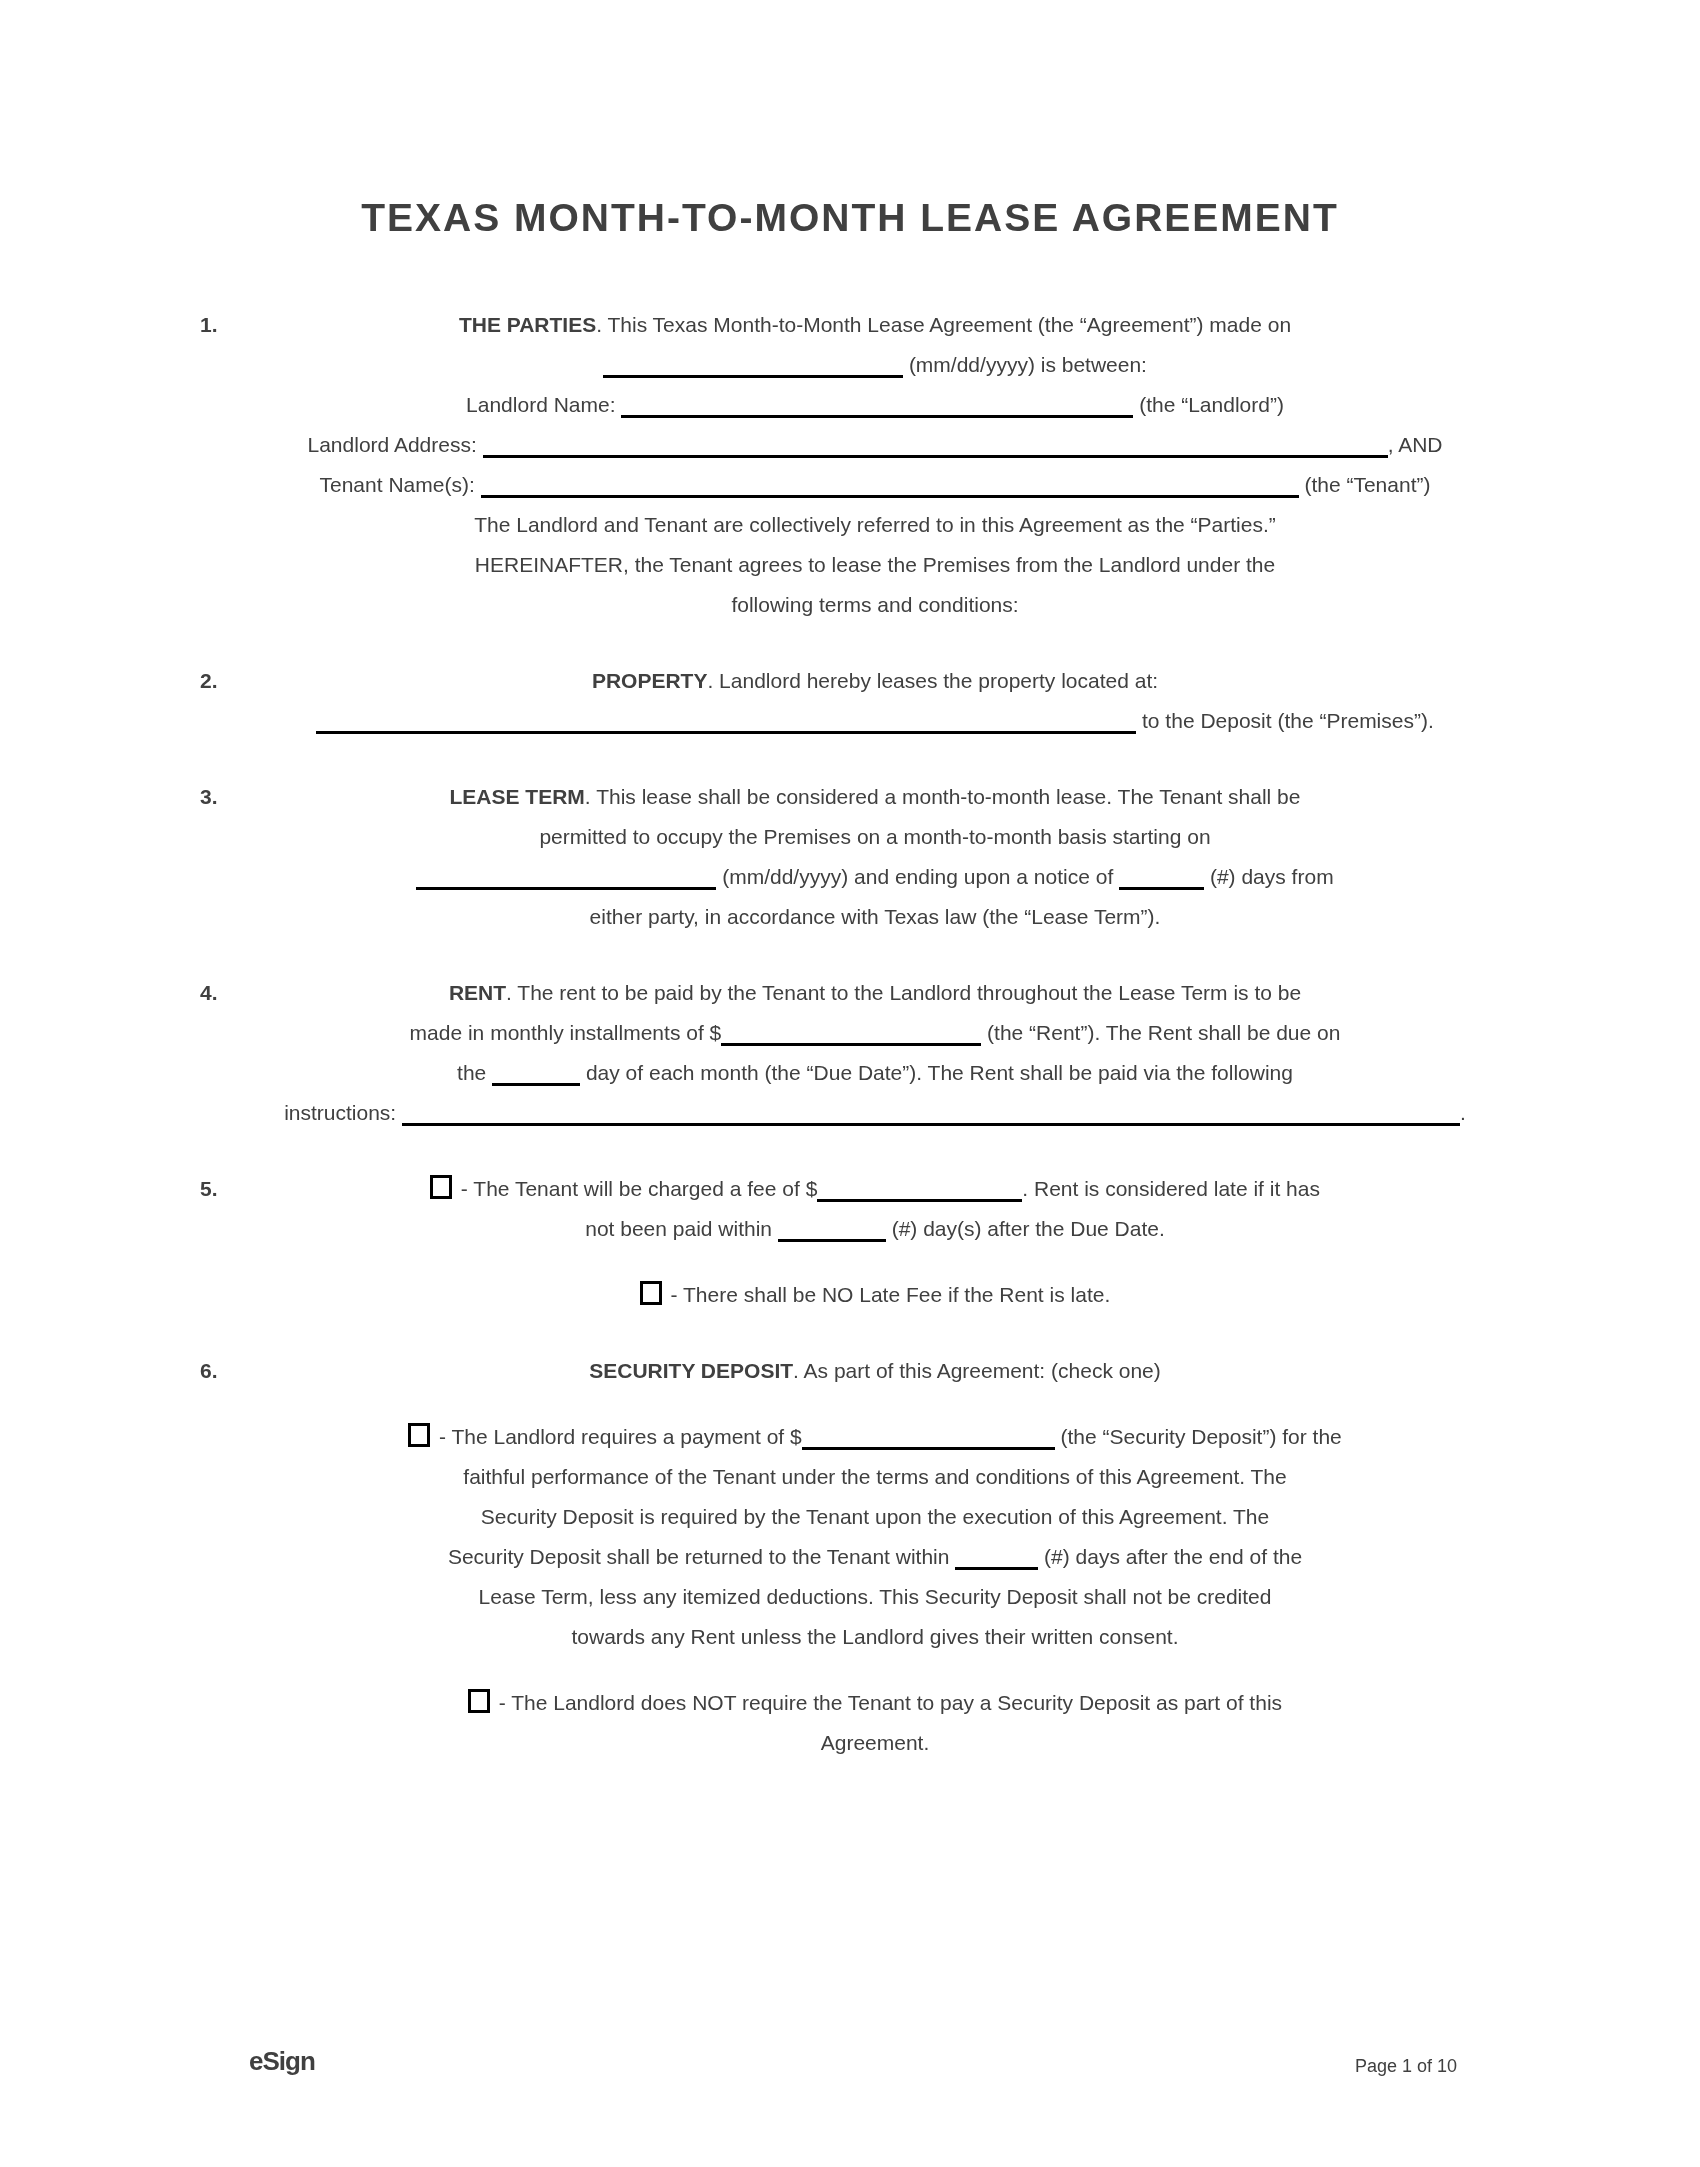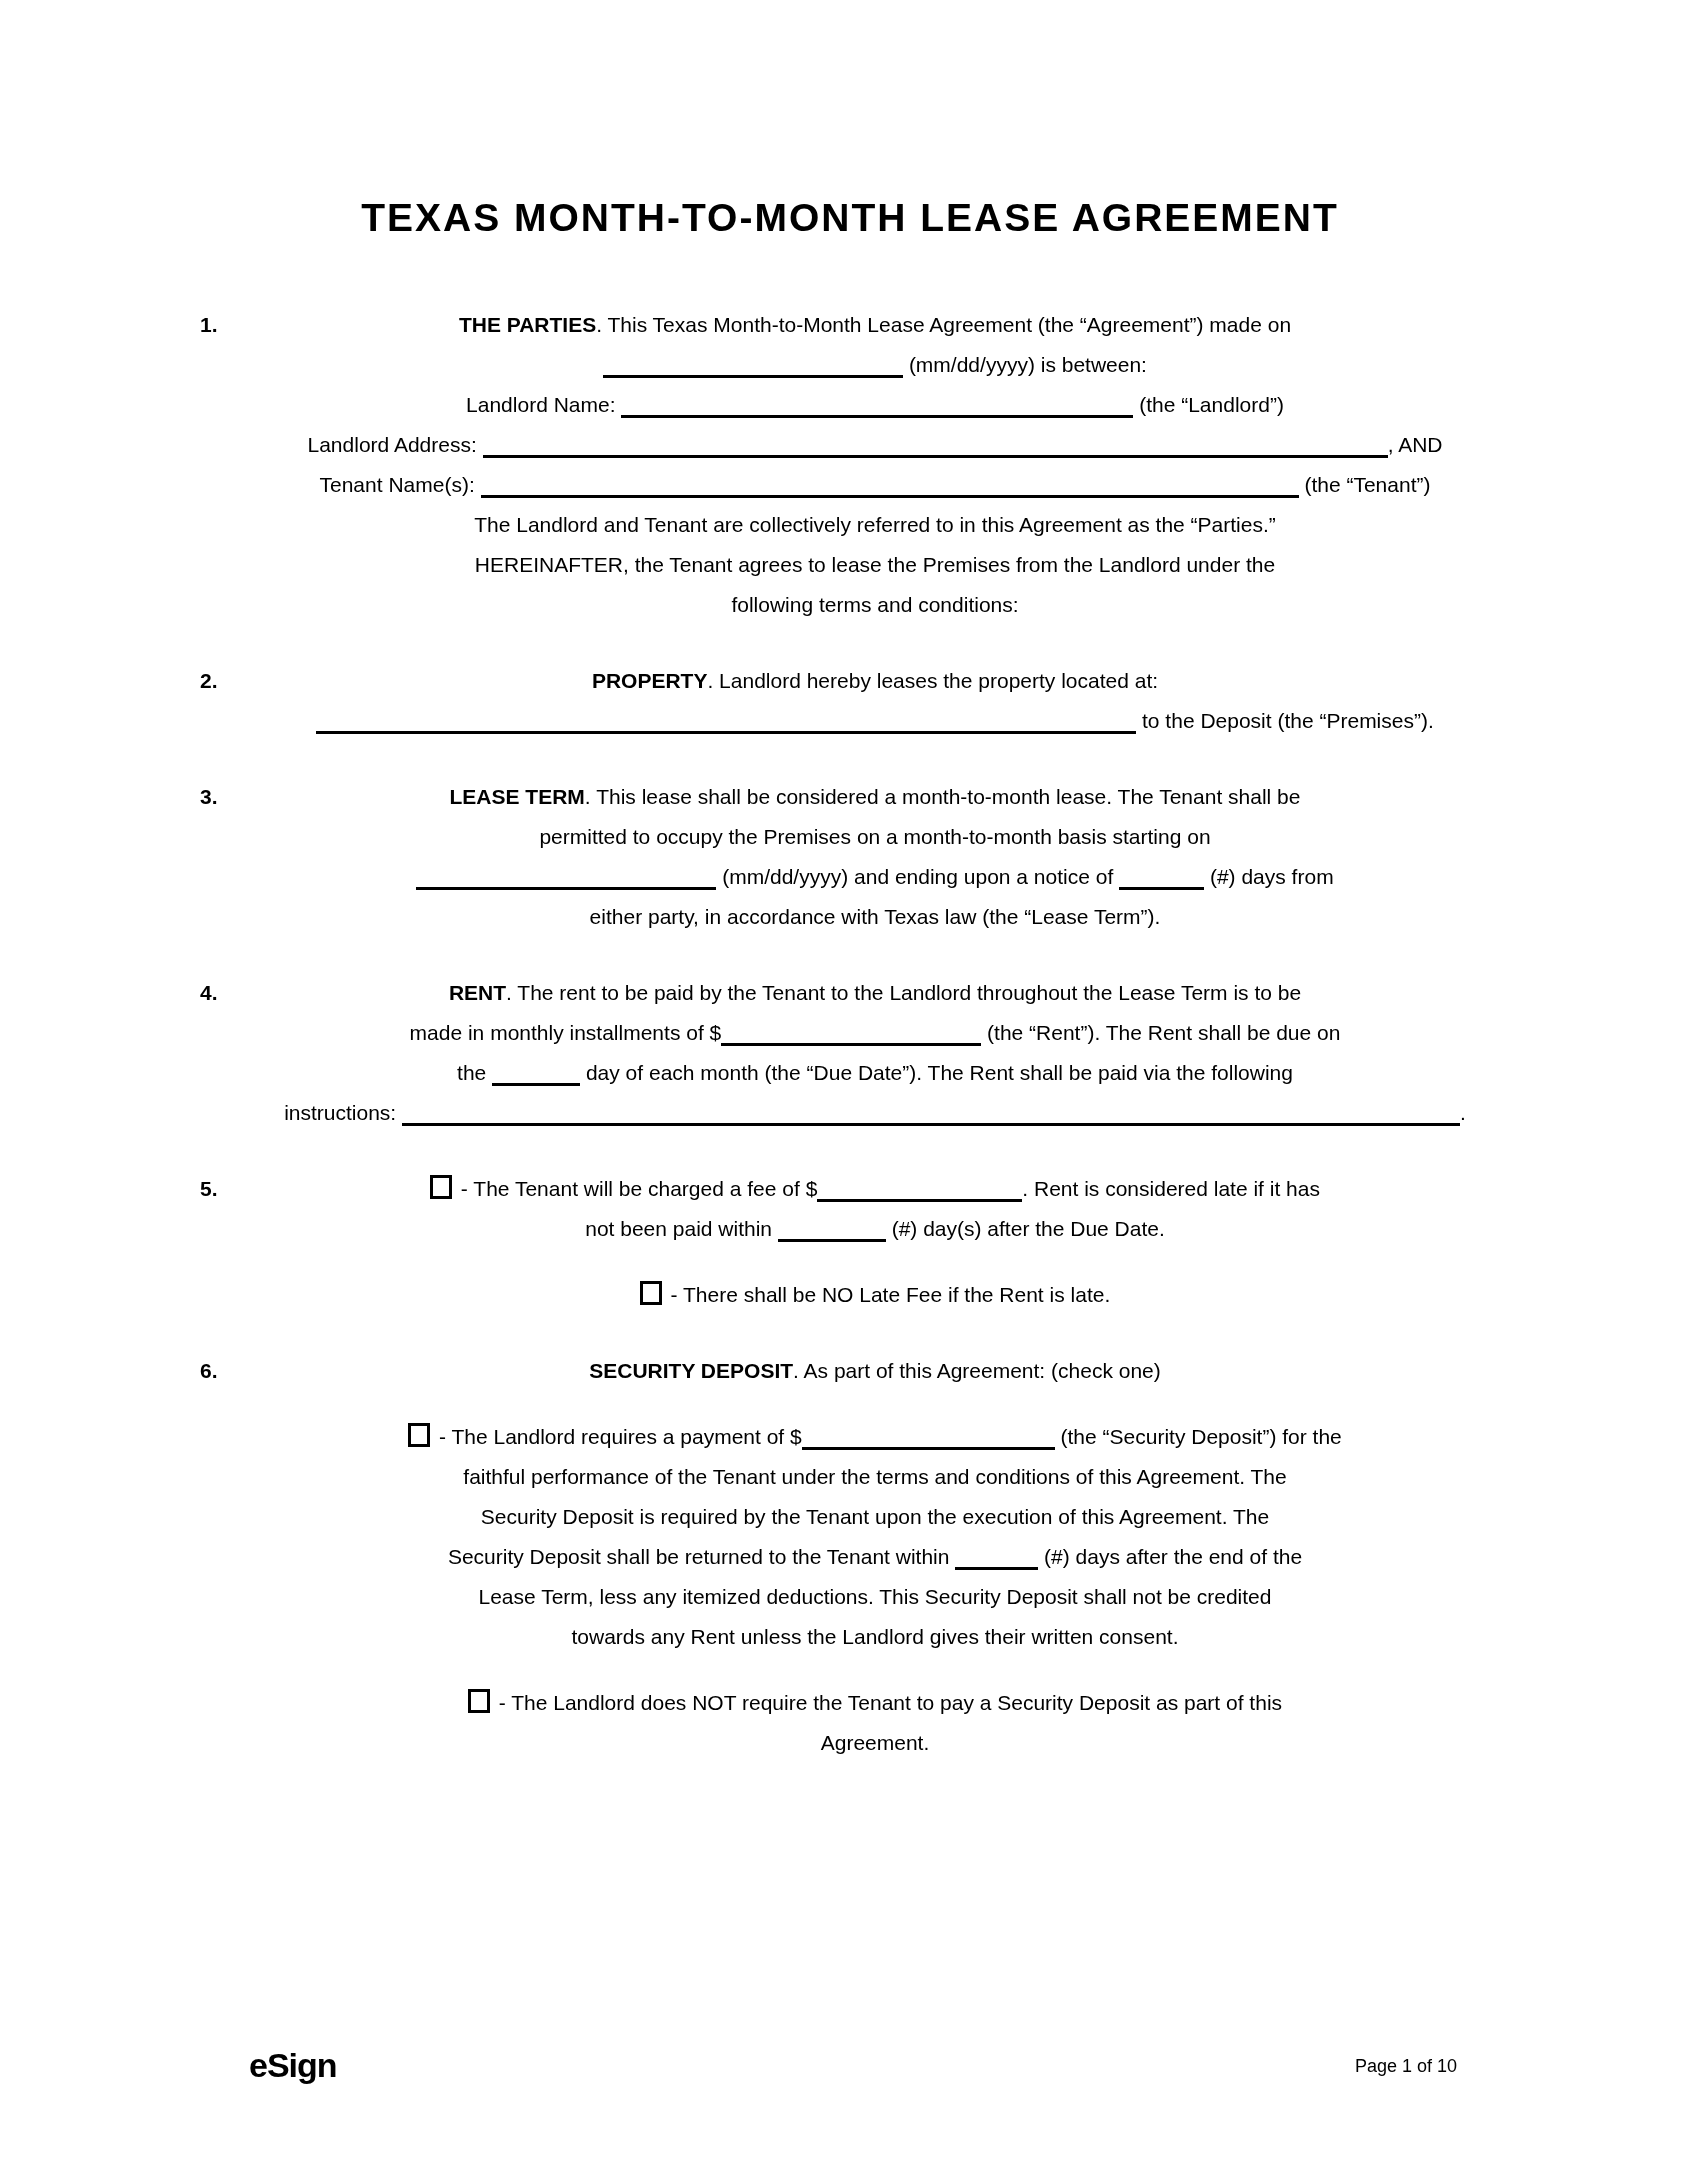--- a/index.html
+++ b/index.html
@@ -1,18 +1,18 @@
 <!DOCTYPE html>
 <html><head>
 <meta charset="utf-8">
 <style>
   html,body { margin:0; padding:0; background:#888; }
   .page {
     position:relative; width:1700px; height:2167px; background:#ffffff;
-    font-family:"Liberation Sans","DejaVu Sans",sans-serif; color:#000000;
+    font-family:"Liberation Sans","DejaVu Sans",sans-serif; color:#404040;
     overflow:hidden; margin:0 auto;
   }
   .title {
     position:absolute; top:196px; left:0; width:100%;
     text-align:center; font-size:39px; font-weight:bold; letter-spacing:2px;
     white-space:nowrap;
   }
   .doc { position:absolute; left:200px; top:305px; width:1300px; }
   .section { display:flex; }
   .section:not(:first-child) { margin-top:36px; }
@@ -26,21 +26,21 @@
   .blank {
     display:inline-block; height:2px; border-bottom:3px solid #000;
     vertical-align:-6px;
   }
   .checkbox {
     display:inline-block; width:16px; height:18px; border:3.5px solid #000;
     vertical-align:-3px; margin-right:3px; background:#fff;
   }
   .brand {
     position:absolute; left:249px; top:2046px;
-    font-size:34px; font-weight:bold; letter-spacing:-1px;
+    font-size:26px; font-weight:bold; letter-spacing:-1px;
   }
   .pagelabel { position:absolute; right:243px; top:2056px; font-size:18px; }
 </style>
 </head>
 <body>
 
 <div class="page">
   <div class="title">TEXAS MONTH-TO-MONTH LEASE AGREEMENT</div>
   <div class="doc">
       <div class="section">

